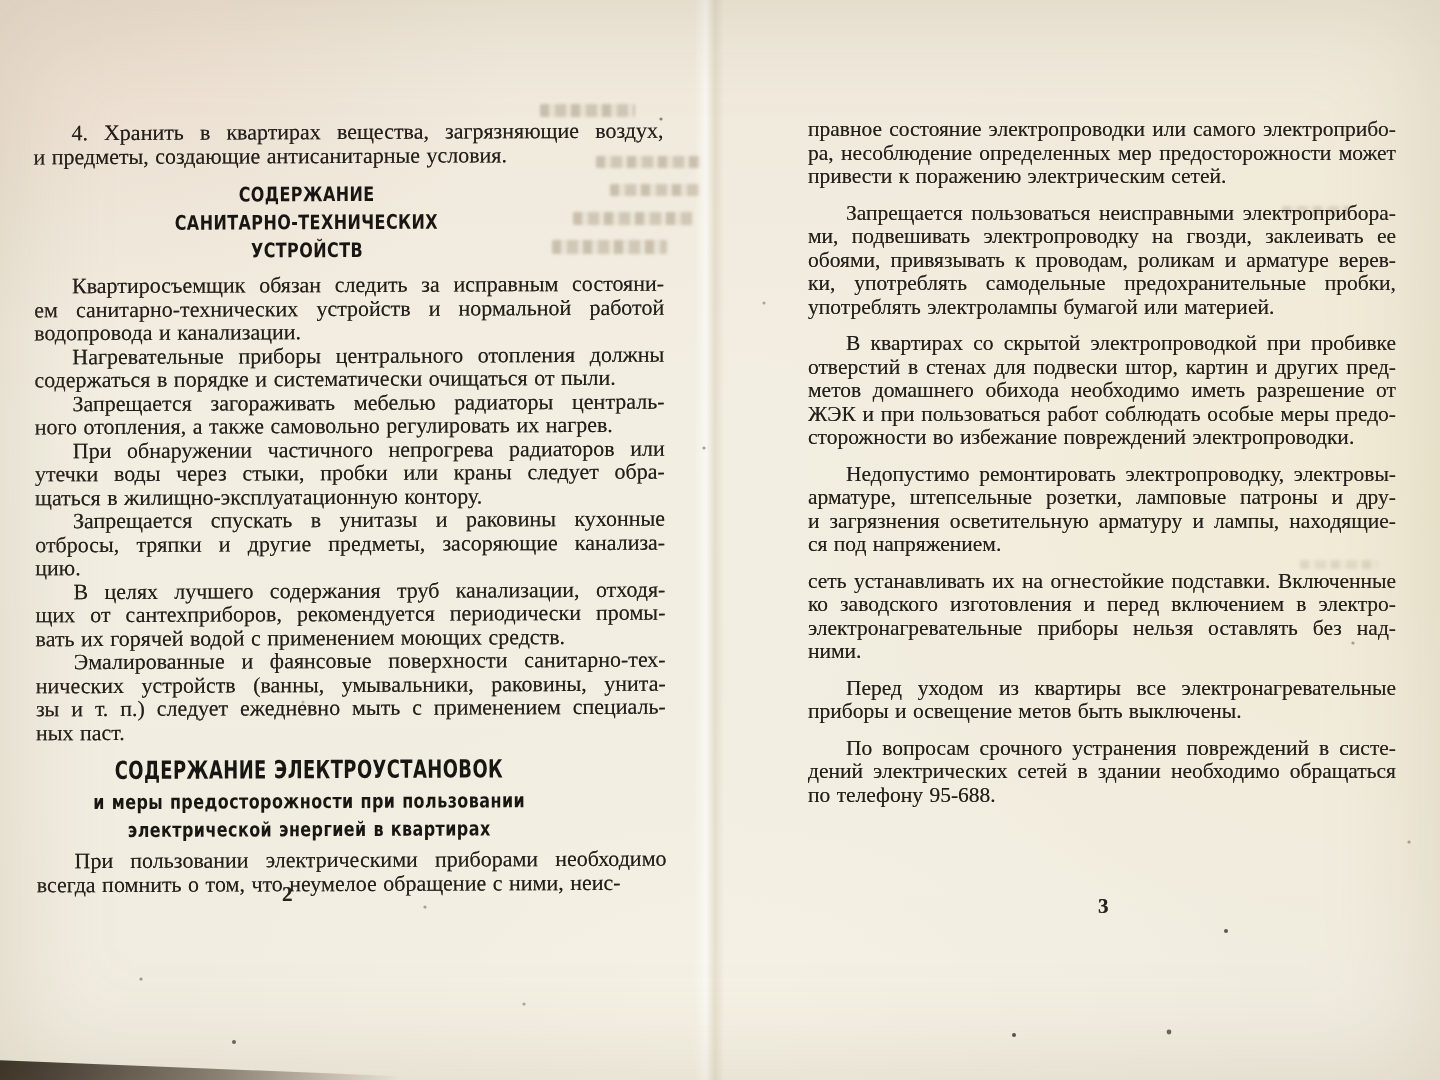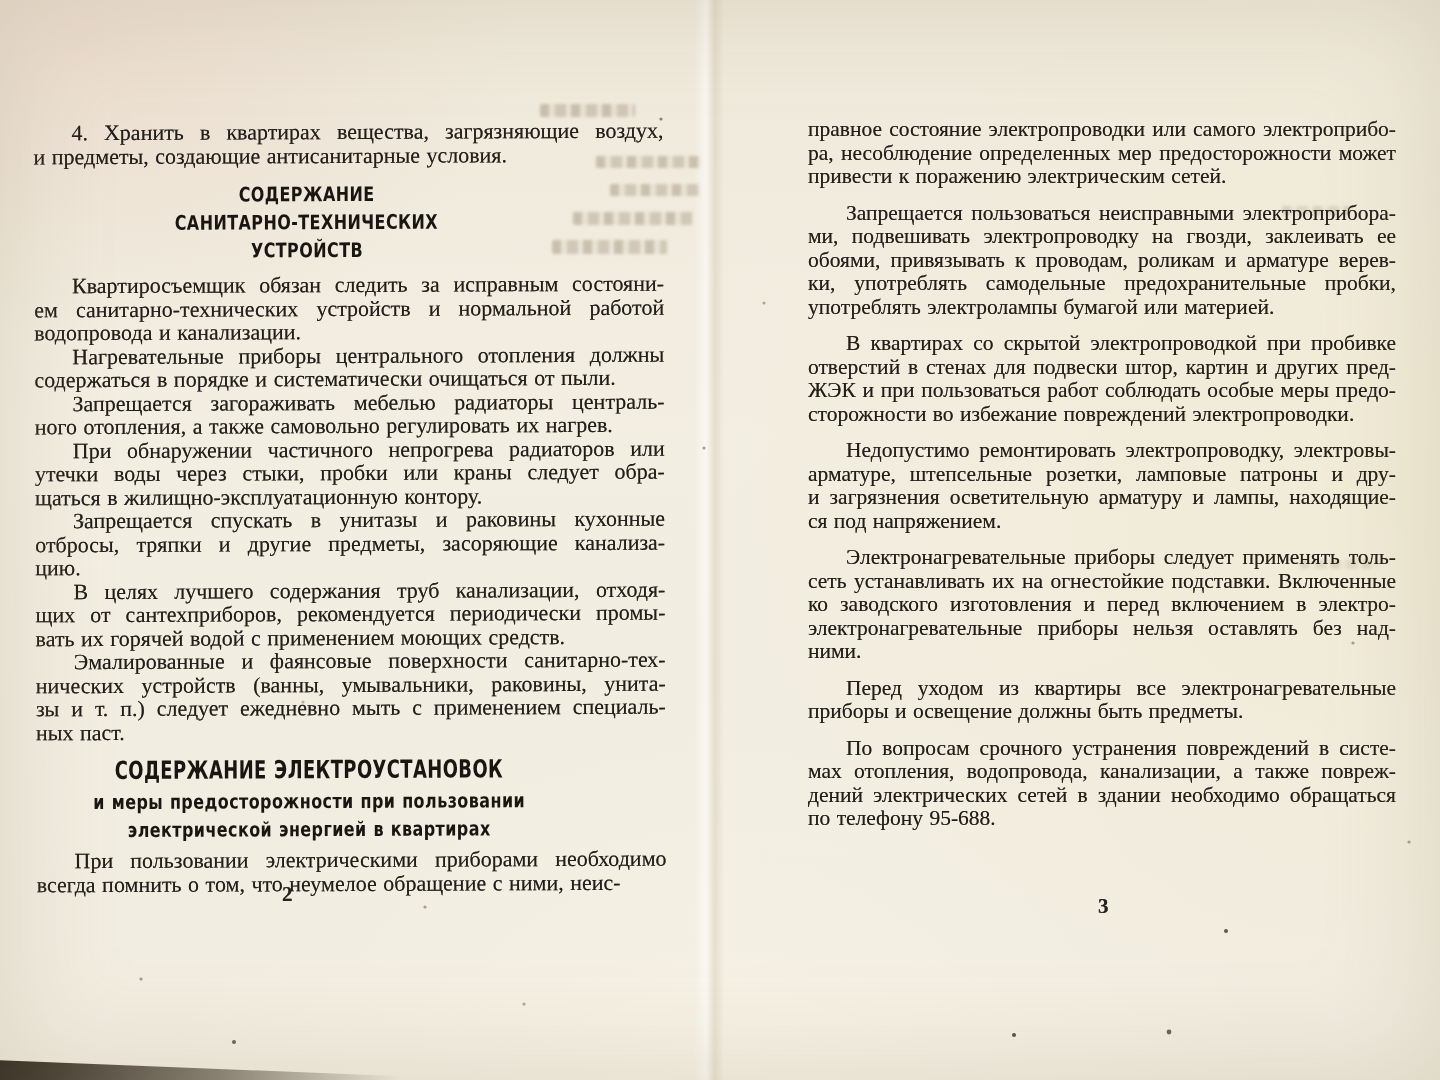--- a/index.html
+++ b/index.html
@@ -184,43 +184,42 @@
       <div class="p">
         <div class="line indent">Запрещается пользоваться неисправными электроприбора-</div>
         <div class="line">ми, подвешивать электропроводку на гвозди, заклеивать ее</div>
         <div class="line">обоями, привязывать к проводам, роликам и арматуре верев-</div>
         <div class="line">ки, употреблять самодельные предохранительные пробки,</div>
         <div class="line last">употреблять электролампы бумагой или материей.</div>
       </div>
       <div class="p">
         <div class="line indent">В квартирах со скрытой электропроводкой при пробивке</div>
         <div class="line">отверстий в стенах для подвески штор, картин и других пред-</div>
+        <div class="line">метов домашнего обихода необходимо иметь разрешение от</div>
         <div class="line">ЖЭК и при пользоваться работ соблюдать особые меры предо-</div>
         <div class="line last">сторожности во избежание повреждений электропроводки.</div>
       </div>
       <div class="p">
         <div class="line indent">Недопустимо ремонтировать электропроводку, электровы-</div>
         <div class="line">арматуре, штепсельные розетки, ламповые патроны и дру-</div>
         <div class="line">и загрязнения осветительную арматуру и лампы, находящие-</div>
         <div class="line last">ся под напряжением.</div>
       </div>
       <div class="p">
-        <div class="line indent">Электронагревательные приборы следует применять толь-</div>
         <div class="line">сеть устанавливать их на огнестойкие подставки. Включенные</div>
         <div class="line">ко заводского изготовления и перед включением в электро-</div>
         <div class="line">электронагревательные приборы нельзя оставлять без над-</div>
         <div class="line last">ними.</div>
       </div>
       <div class="p">
         <div class="line indent">Перед уходом из квартиры все электронагревательные</div>
-        <div class="line last">приборы и освещение должны быть предметы.</div>
+        <div class="line last">приборы и освещение метов быть выключены.</div>
       </div>
       <div class="p">
         <div class="line indent">По вопросам срочного устранения повреждений в систе-</div>
-        <div class="line">мах отопления, водопровода, канализации, а также повреж-</div>
         <div class="line">дений электрических сетей в здании необходимо обращаться</div>
         <div class="line last">по телефону 95-688.</div>
       </div>
     </div>
 </div>
 
 <div class="pageno pageno-left">2</div>
 <div class="pageno pageno-right">3</div>
 
 <div class="scan-shadow"></div>

